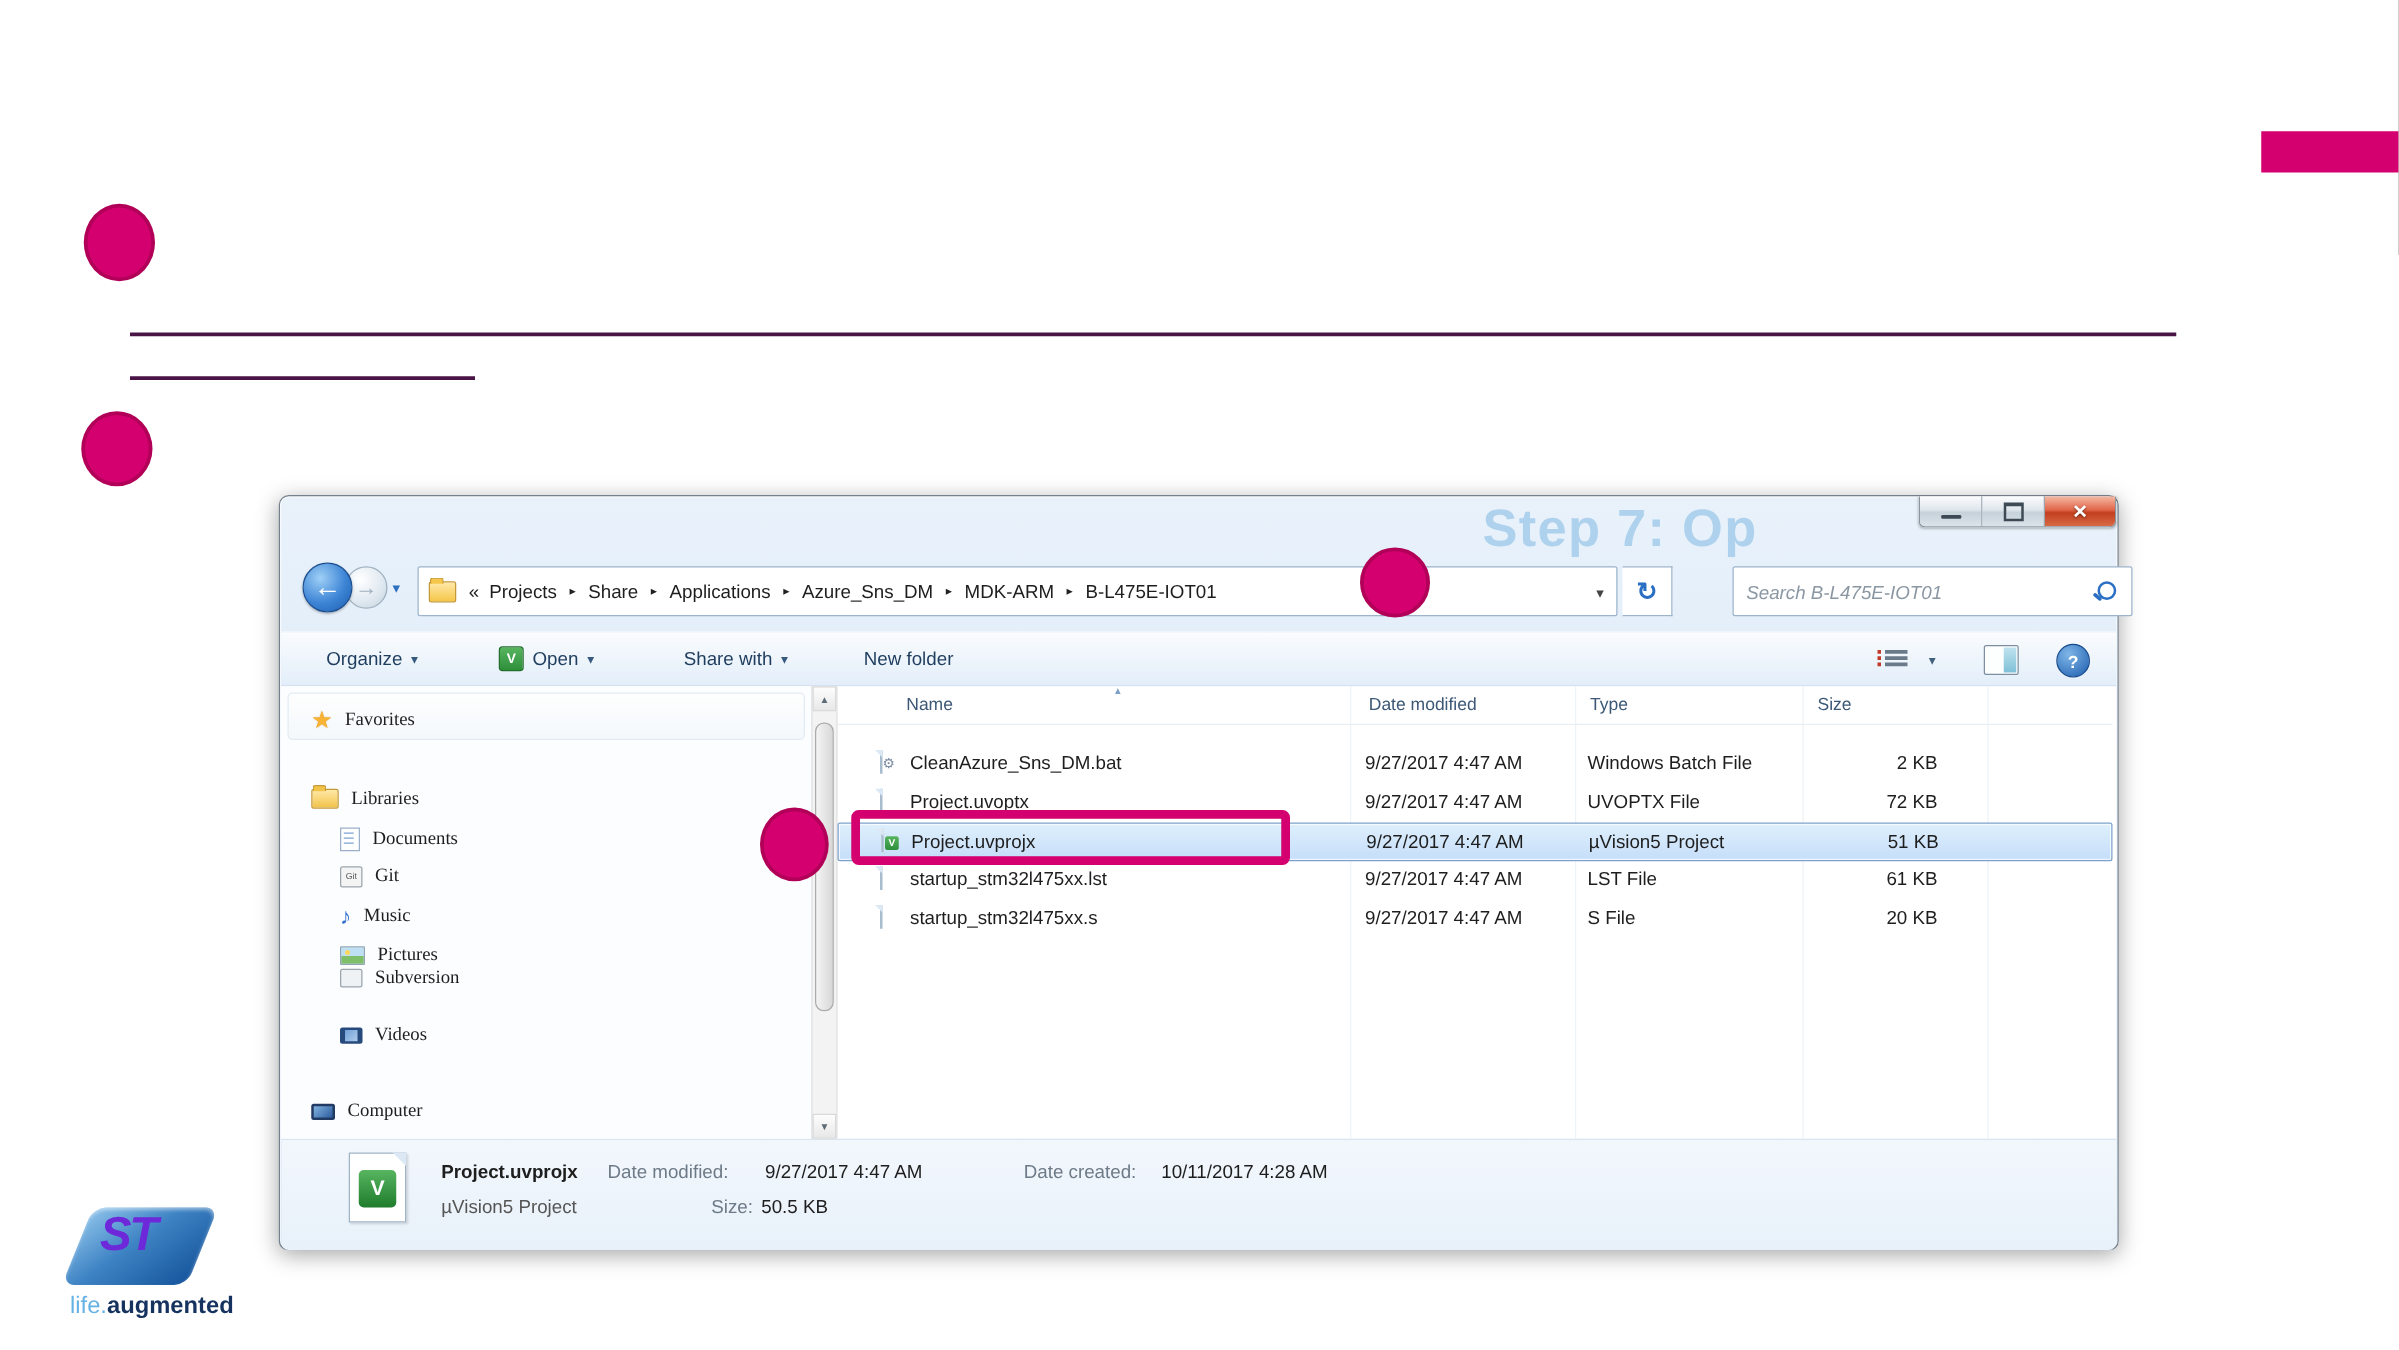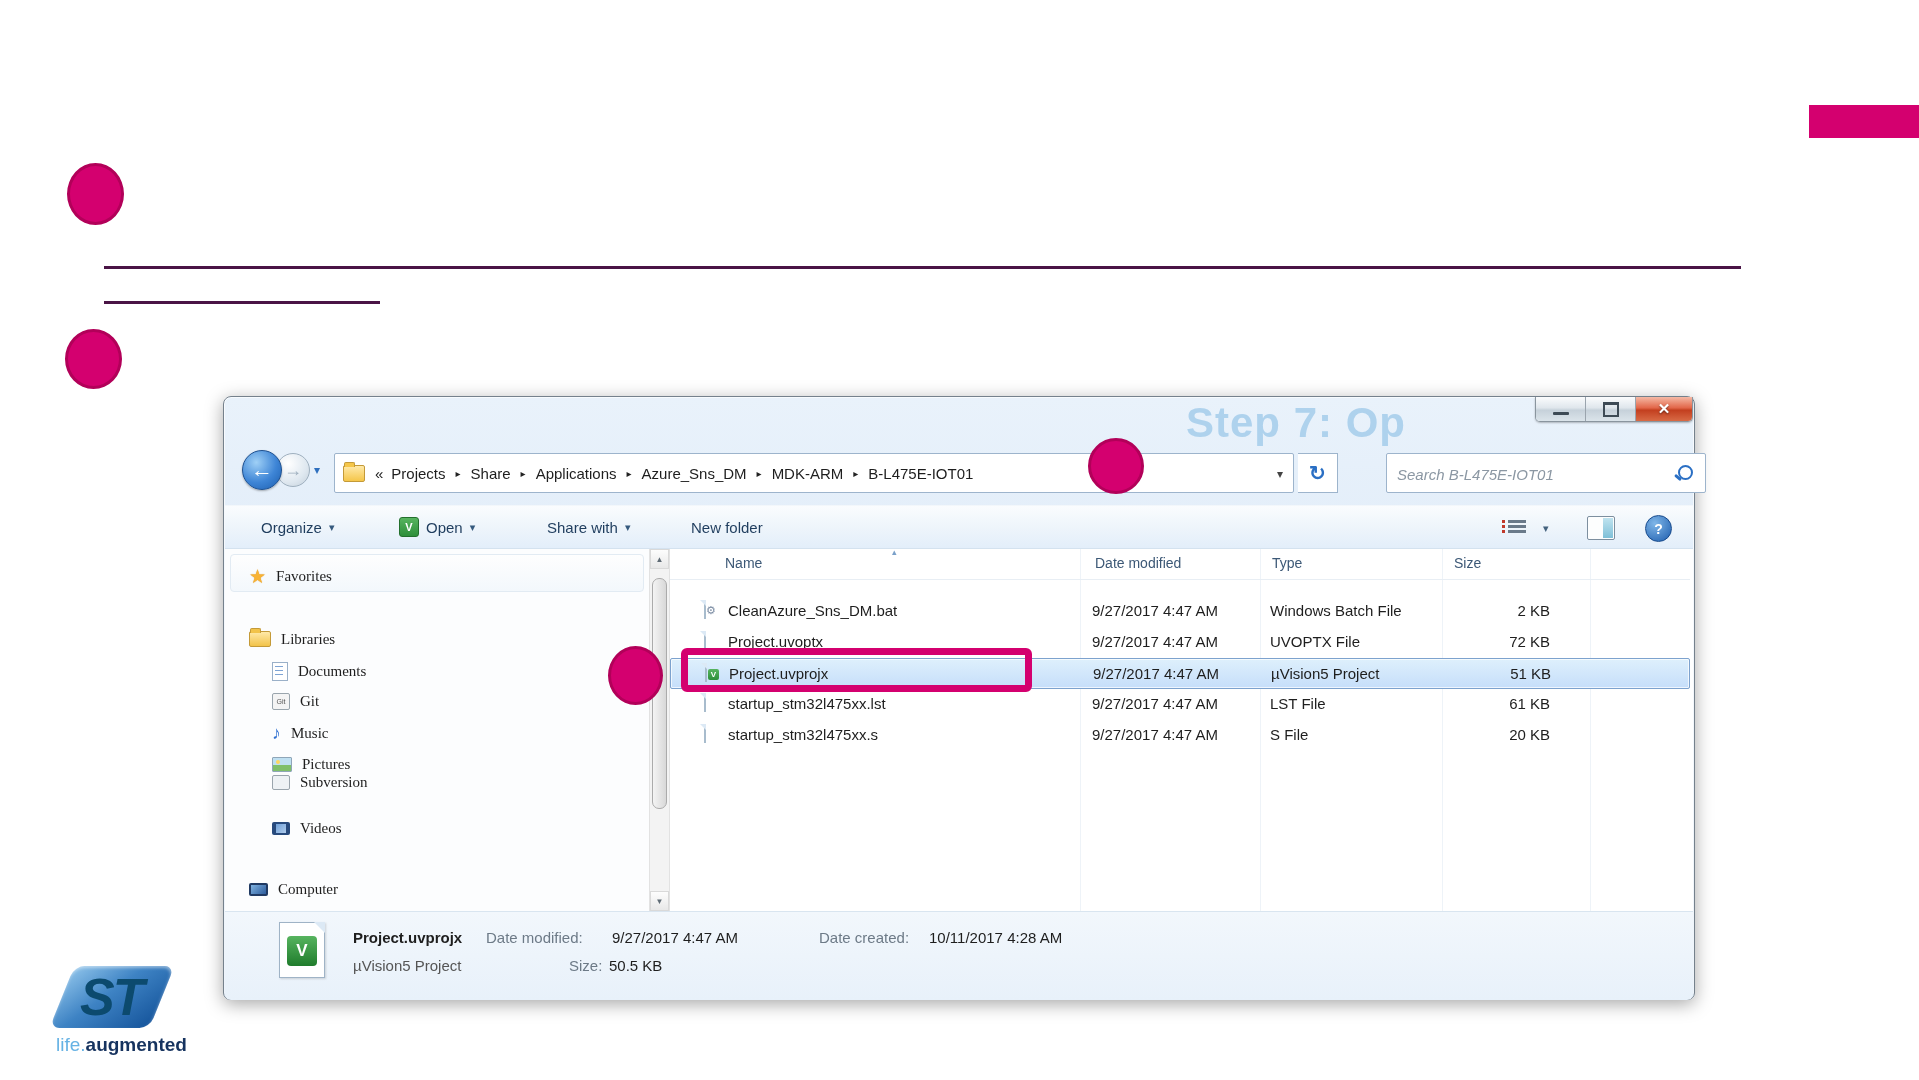--- a/index.html
+++ b/index.html
@@ -17,22 +17,22 @@
   .uline.l1{left:104px;top:266px;width:1637px;}
   .uline.l2{left:104px;top:301px;width:276px;}
   .file-callout{position:absolute;left:681px;top:648px;width:351px;height:44px;border:7px solid #D4006F;
                 border-radius:6px;box-sizing:border-box;z-index:29;background:transparent;}
 
   
   .st-logo{position:absolute;left:50px;top:958px;width:180px;height:100px;}
   .st-shape{position:absolute;left:12px;top:8px;width:100px;height:62px;transform:skewX(-22deg);
             border-radius:10px;background:linear-gradient(135deg,#8ec3ea 0%,#3e83c4 45%,#15549b 100%);
             box-shadow:inset 0 2px 3px rgba(255,255,255,.45);}
-  .st-text{position:absolute;left:30px;top:9px;font-size:52px;font-weight:bold;font-style:italic;
-           color:#0c4a6e;letter-spacing:-2px;}
+  .st-text{position:absolute;left:30px;top:9px;font-size:38px;font-weight:bold;font-style:italic;
+           color:#6d28d9;letter-spacing:-2px;}
   .st-tag{position:absolute;left:6px;top:76px;font-size:19px;}
   .st-tag .light{color:#66b2e4;}
   .st-tag .dark{color:#16335f;font-weight:bold;}
 
   
   .win{position:absolute;left:223px;top:396px;width:1472px;height:604px;box-sizing:border-box;
        border:1px solid #75818c;border-radius:8px 8px 7px 7px;
        background:linear-gradient(180deg,#e9f2fb 0%,#d9e7f6 60%,#cfe0f2 100%);
        box-shadow:0 4px 18px rgba(0,0,0,.35), inset 0 0 0 1px rgba(255,255,255,.65);z-index:10;}
   .titlebar{position:absolute;left:0;top:0;right:0;height:54px;overflow:hidden;border-radius:8px 8px 0 0;}

